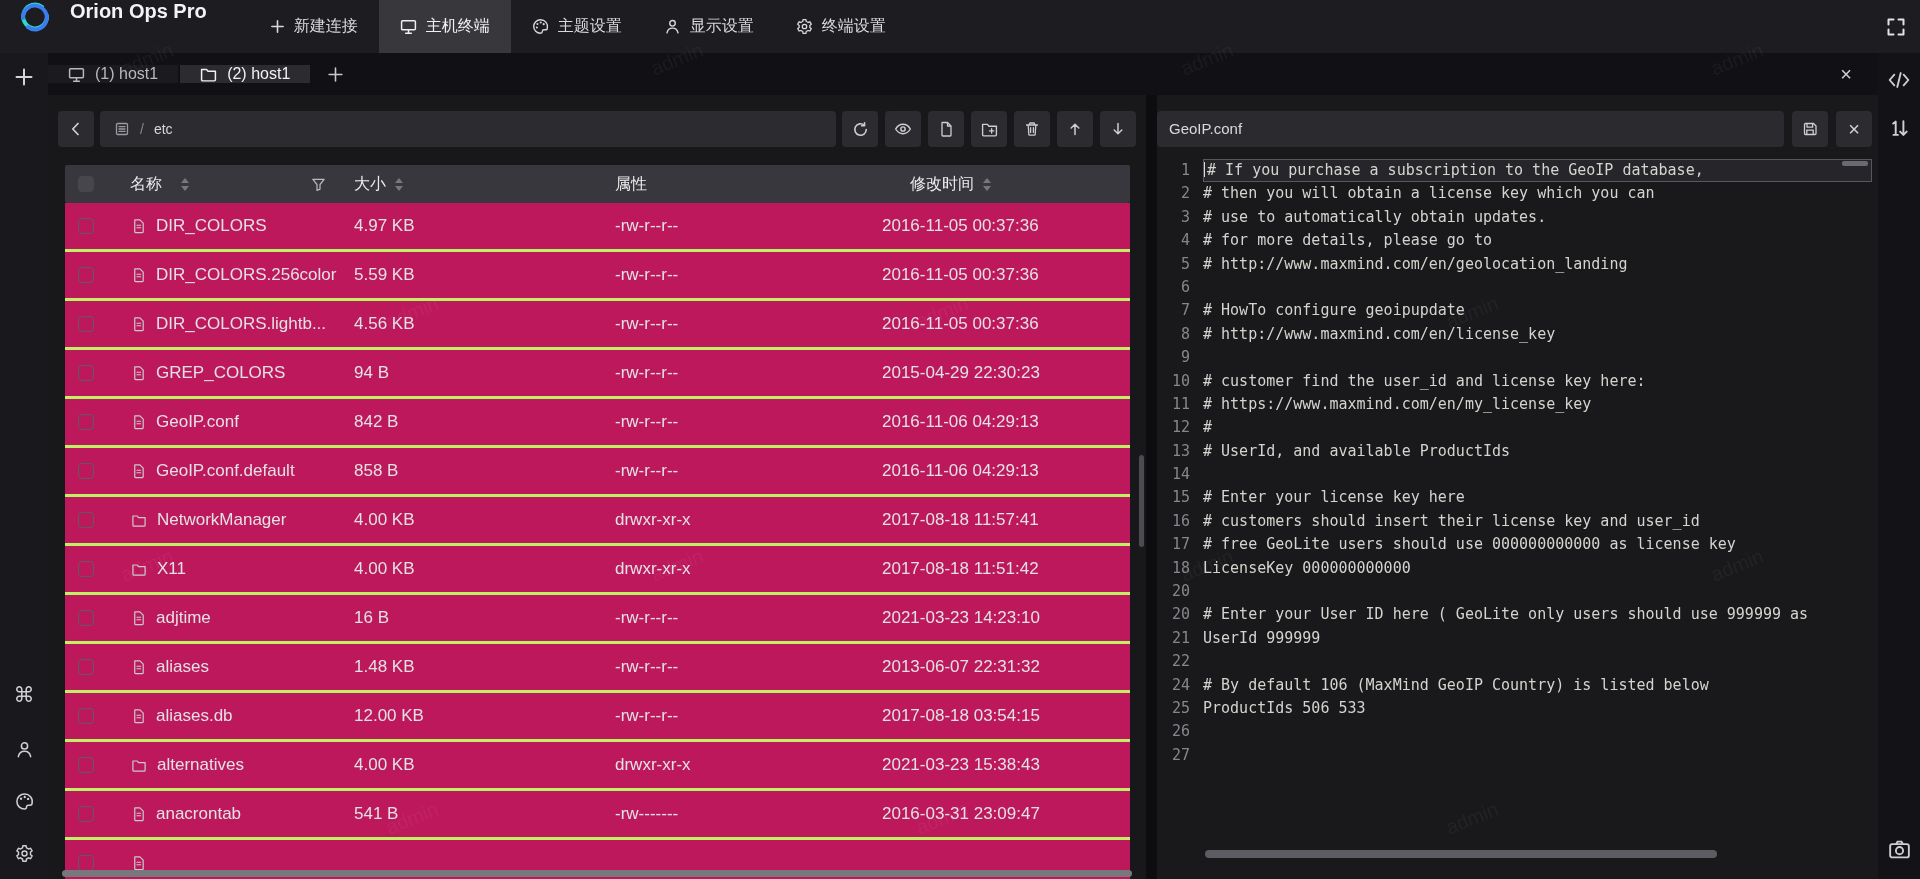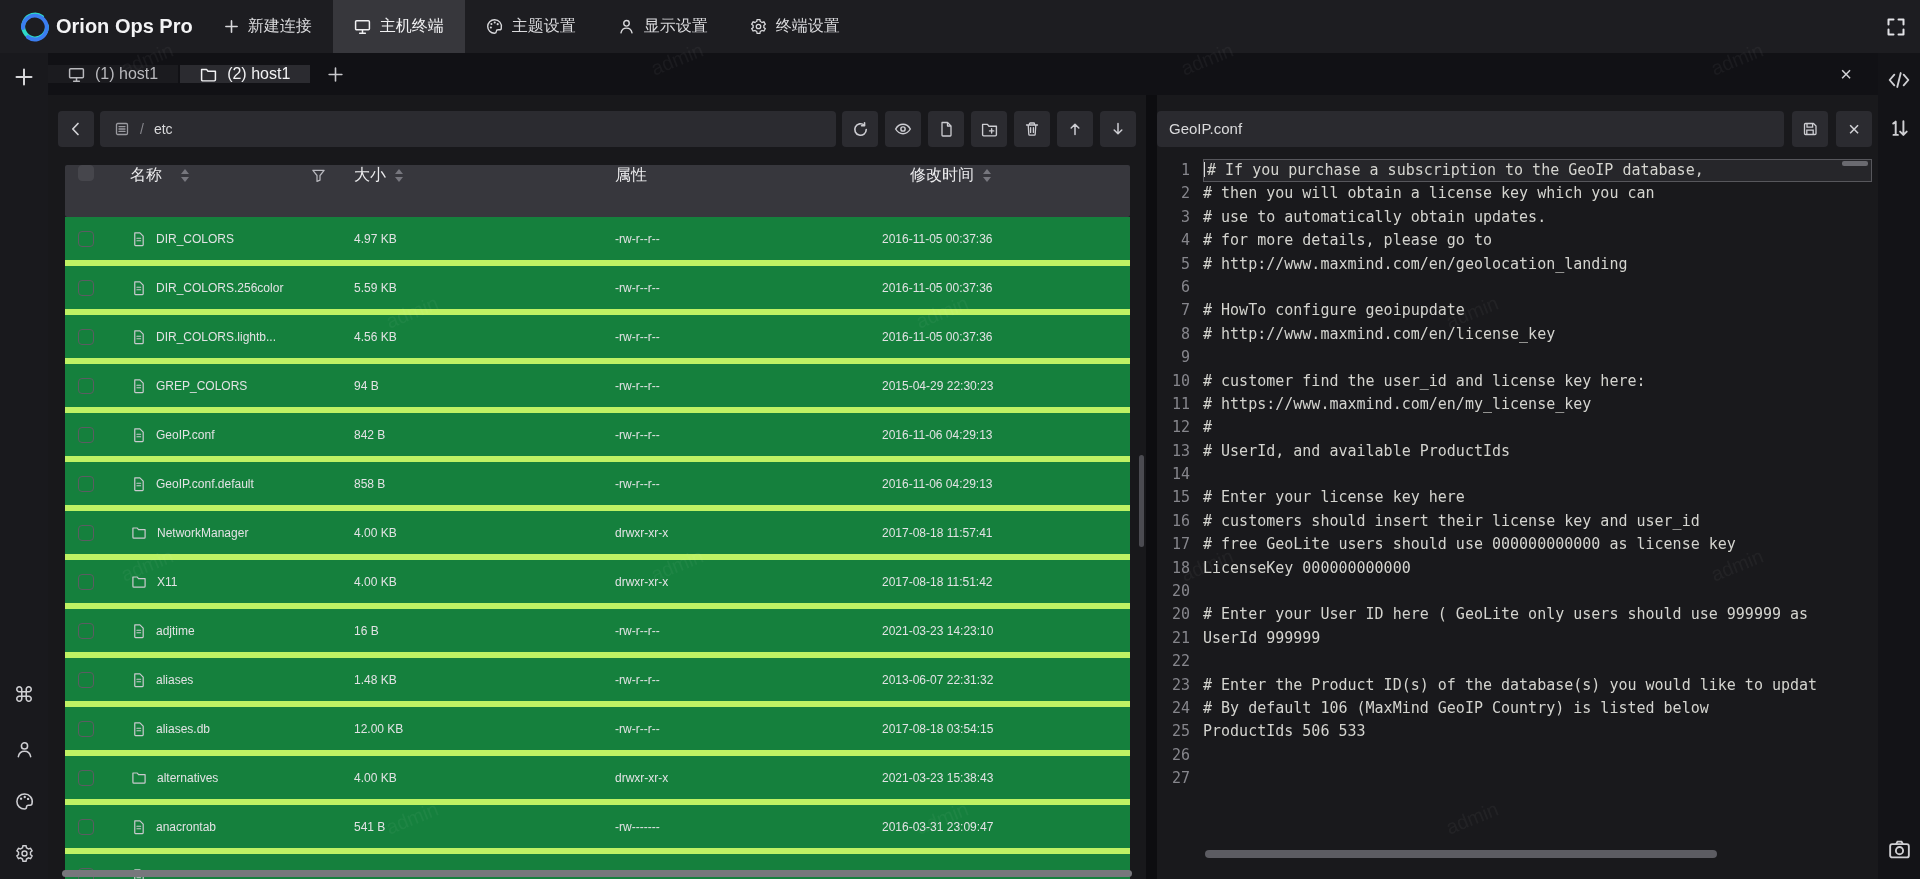--- a/index.html
+++ b/index.html
@@ -3,21 +3,21 @@
 <meta charset="utf-8">
 <style>
   * { margin:0; padding:0; box-sizing:border-box; }
   html,body { background:#0d0d10; }
   body { width:1920px; height:879px; position:relative; overflow:hidden;
          font-family:"Liberation Sans", sans-serif; color:#dcdcde; }
 
   
   .nav { position:absolute; top:0; left:0; width:1920px; height:53px;
          background:#1d1d21; display:flex; align-items:stretch; z-index:10; }
-  .brand { display:flex; align-items:center; gap:4px; padding-left:18px; margin-right:10px; }
+  .brand { display:flex; align-items:flex-start; gap:18px; padding-left:18px; margin-right:42px; }
   .brand-text { font-size:20px; font-weight:bold; color:#f3f3f5; }
   .nav-item { display:flex; align-items:center; gap:9px; padding:0 21px; font-size:16px; color:#d9d9dc; cursor:default; }
   .nav-item.active { background:#37373c; color:#f0f0f2; }
   .nav-right { margin-left:auto; display:flex; align-items:center; padding-right:14px; }
   .icbtn { display:flex; align-items:center; justify-content:center; }
 
   
   .tabbar { position:absolute; top:53px; left:48px; right:42px; height:42px;
             background:#111115; display:flex; align-items:center; z-index:9; }
   .tab { display:flex; align-items:center; gap:10px; padding:0 20px; font-size:16px;
@@ -49,24 +49,24 @@
   .fm-toolbar { position:absolute; top:16px; left:10px; right:10px; height:36px; display:flex; gap:6px; }
   .sqbtn { width:36px; height:36px; flex:none; background:#2b2b30; border-radius:4px;
            display:flex; align-items:center; justify-content:center; }
   .breadcrumb { flex:1; background:#2b2b30; border-radius:4px; display:flex; align-items:center;
                 gap:10px; padding-left:14px; font-size:14px; color:#d8d8da; }
   .crumb-sep { color:#86868c; }
   .fm-actions { display:flex; gap:7px; }
 
   
   .fm-table { position:absolute; top:70px; left:17px; right:16px; bottom:0; overflow:hidden; }
-  .fm-head { height:52px; background:#37373d; display:flex; align-items:flex-start; border-radius:2px;
+  .fm-head { height:38px; background:#37373d; display:flex; align-items:center; border-radius:2px;
              font-size:16px; color:#ececee; }
-  .fm-row { height:49px; display:flex; align-items:center; border-bottom:6px solid #bef264;
-            background:#15803d; font-size:12px; color:#e2e2e4; }
+  .fm-row { height:49px; display:flex; align-items:center; border-bottom:3px solid #bef264;
+            background:#be185d; font-size:17px; color:#e2e2e4; }
   .col { display:flex; align-items:center; }
   .col-check { width:42px; flex:none; padding-left:13px; }
   .col-name  { width:233px; flex:none; padding-left:24px; gap:10px; overflow:hidden; }
   .col-size  { width:260px; flex:none; padding-left:14px; }
   .col-attr  { width:240px; flex:none; padding-left:15px; }
   .col-time  { flex:1; padding-left:42px; }
   .fm-head .col-name { padding-left:23px; }
   .fm-head .col-time { padding-left:70px; }
   .cbx { width:16px; height:16px; border:1px solid #5c5c62; border-radius:4px; flex:none; }
   .cbx.filled { background:#46464c; border-color:#46464c; }
@@ -695,24 +695,20 @@
   <div class="ed-line">
     <span class="ln">21</span>
     <span class="code"><span class="txt">UserId 999999</span></span>
   </div>
 
   <div class="ed-line">
     <span class="ln">22</span>
     <span class="code"><span class="txt"></span></span>
   </div>
 
-  <div class="ed-line">
-    <span class="ln">23</span>
-    <span class="code"><span class="txt"># Enter the Product ID(s) of the database(s) you would like to updat</span></span>
-  </div>
 
   <div class="ed-line">
     <span class="ln">24</span>
     <span class="code"><span class="txt"># By default 106 (MaxMind GeoIP Country) is listed below</span></span>
   </div>
 
   <div class="ed-line">
     <span class="ln">25</span>
     <span class="code"><span class="txt">ProductIds 506 533</span></span>
   </div>

